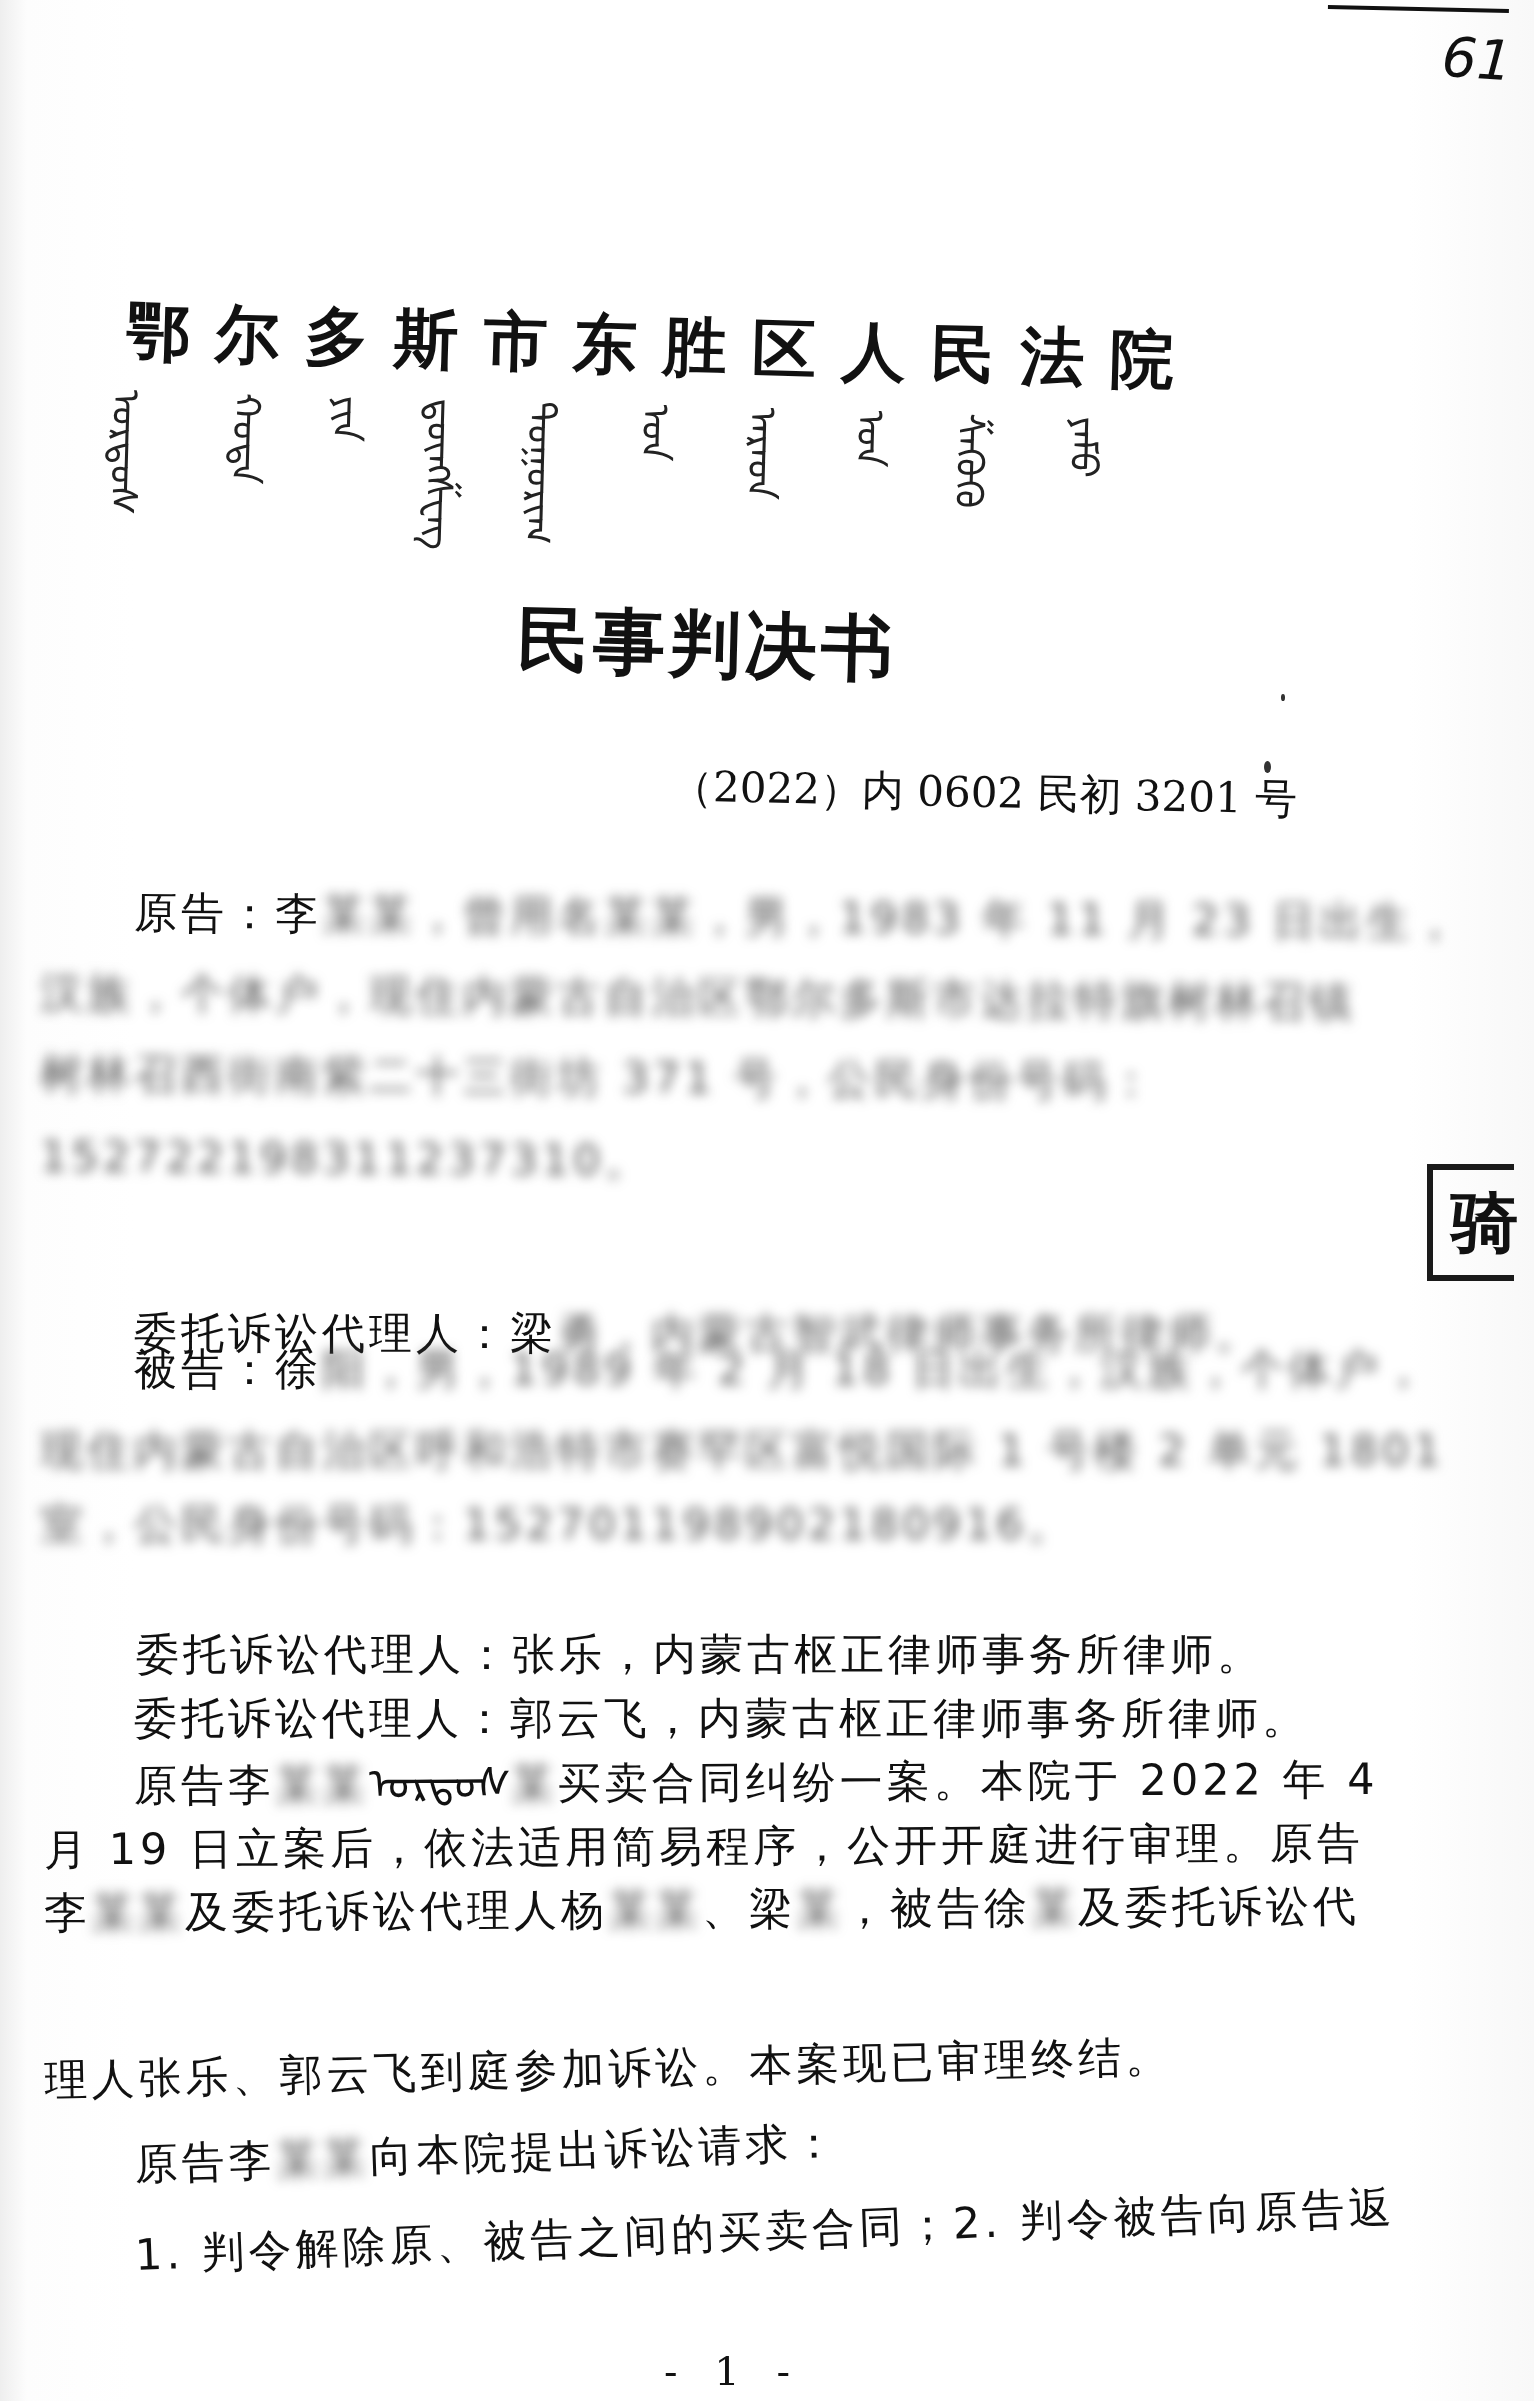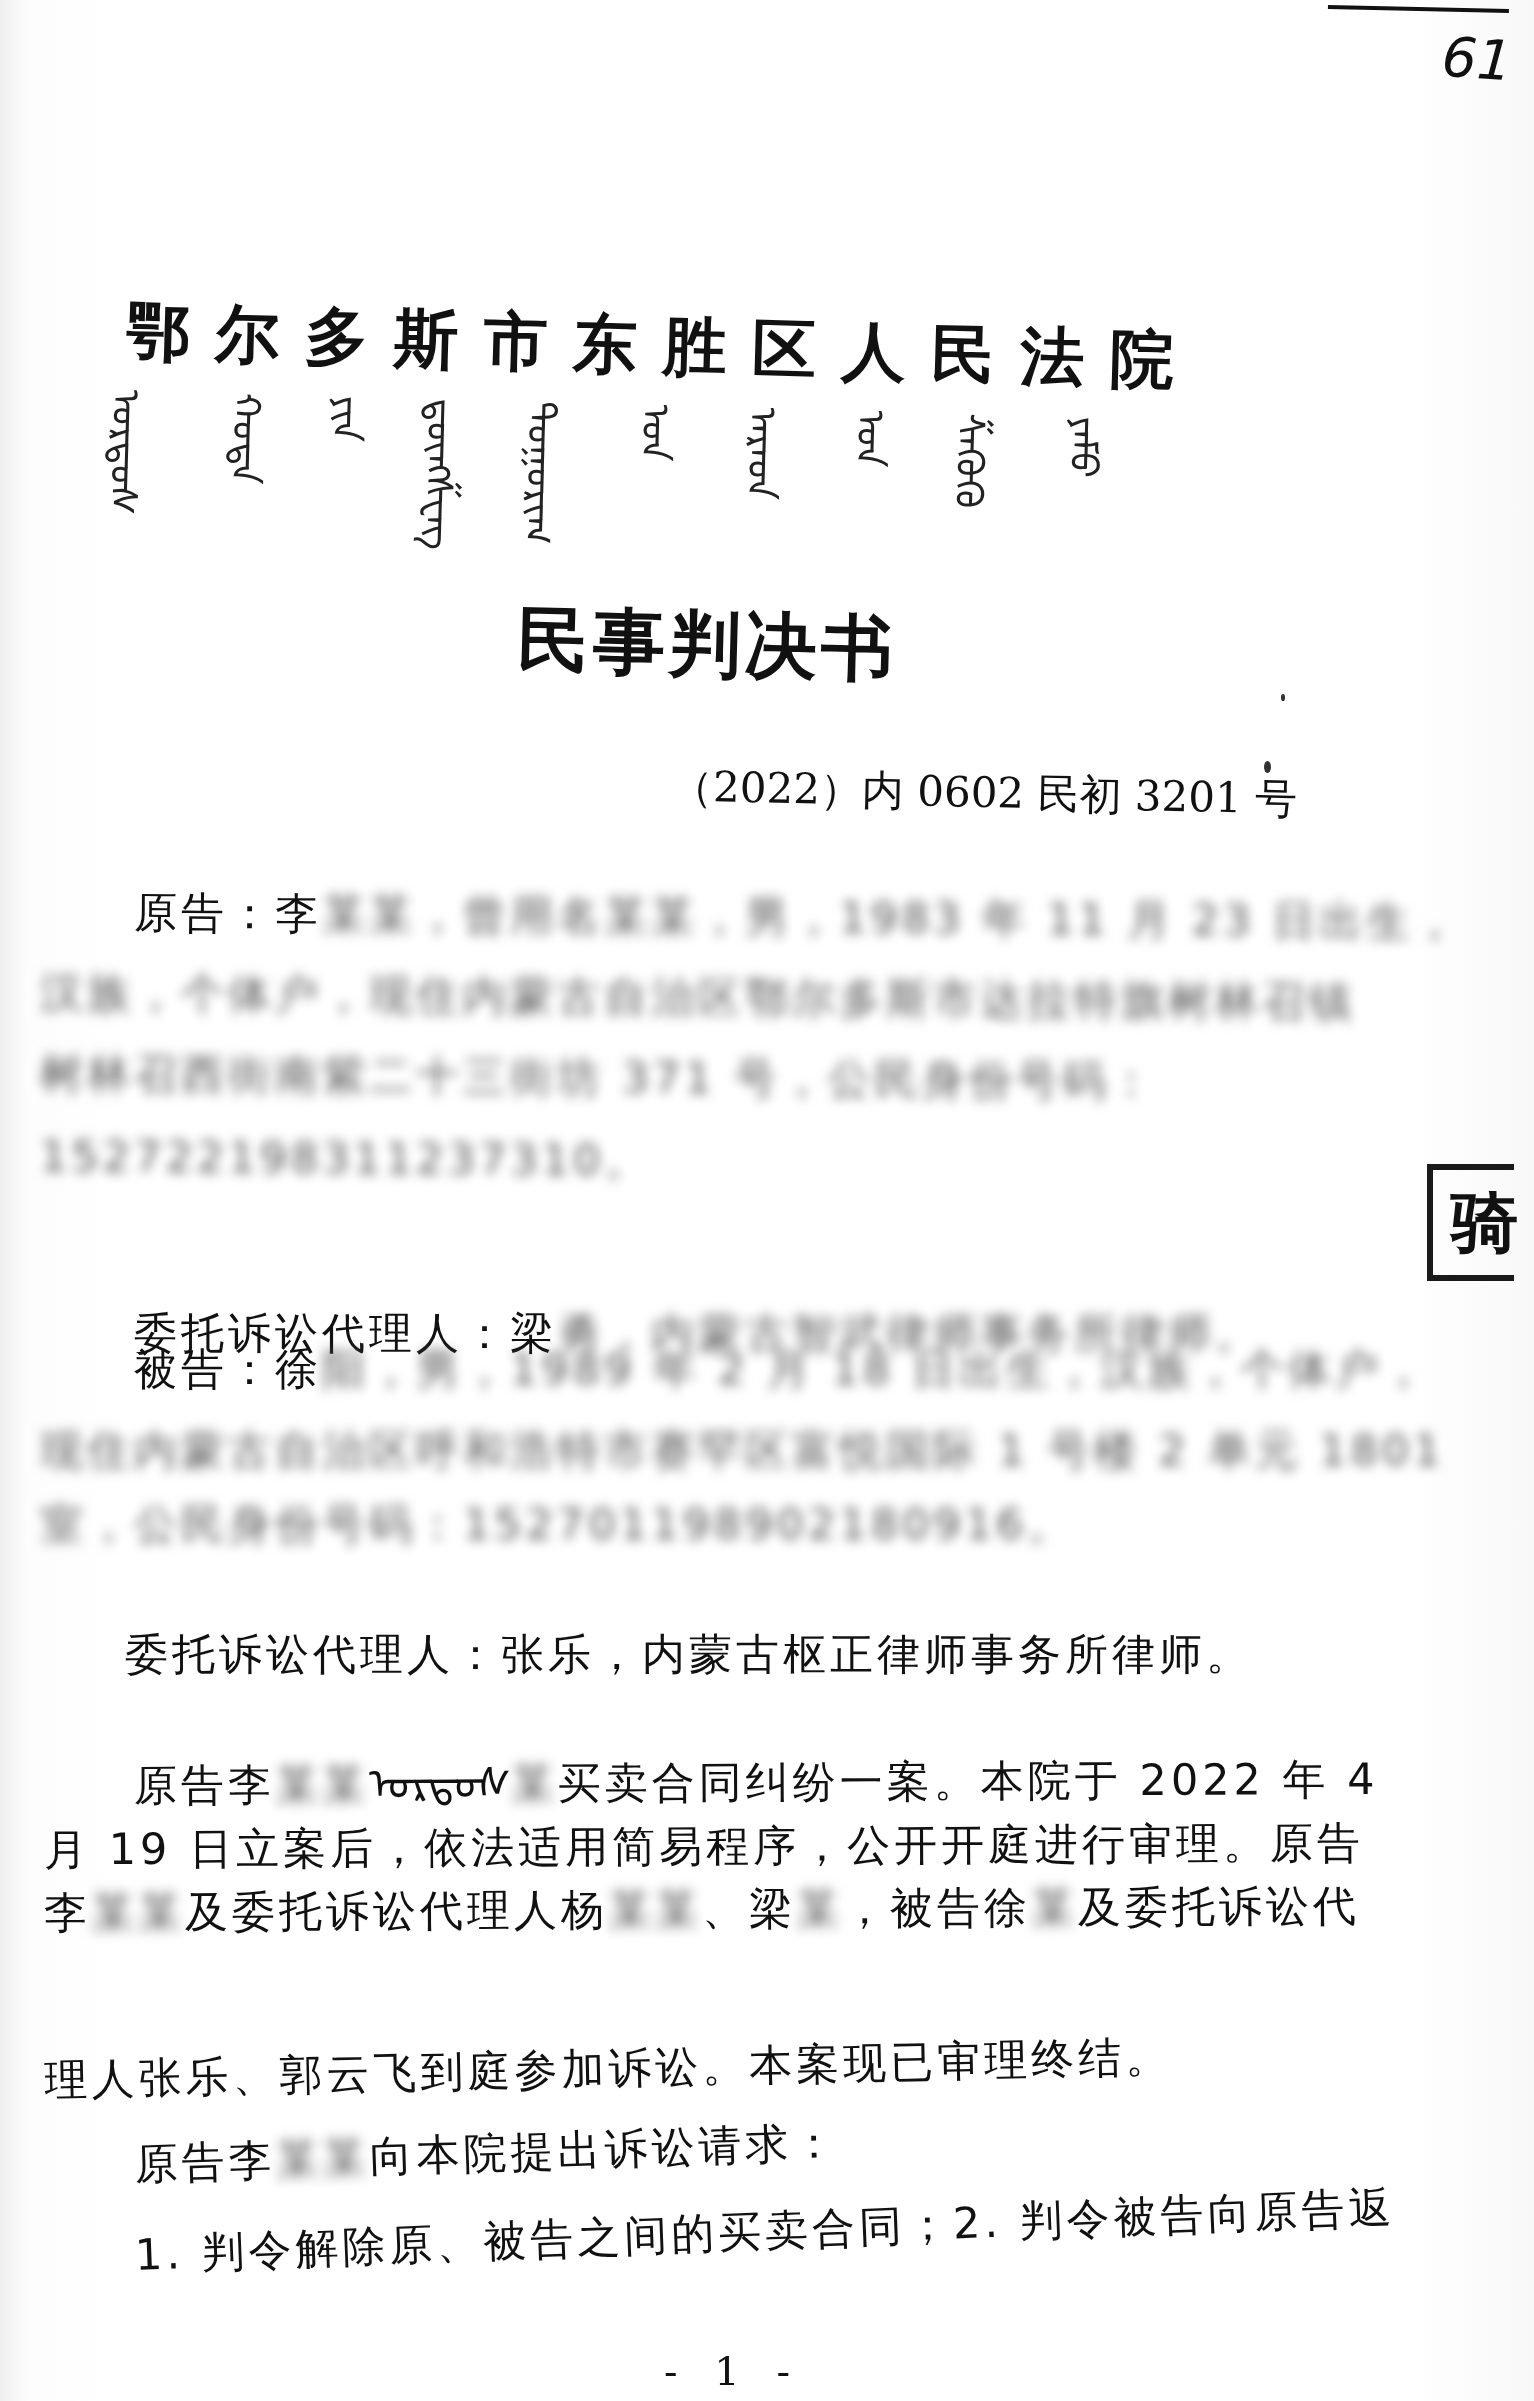--- a/index.html
+++ b/index.html
@@ -116,22 +116,25 @@
   <div class="line" style="left:134px;top:1348px">
     <span>被告：</span><span>徐</span><span class="blur">阳，男，1989 年 2 月 18 日出生，汉族，个体户，</span>
   </div>
   <div class="line" style="left:40px;top:1429px">
     <span class="blur">现住内蒙古自治区呼和浩特市赛罕区富悦国际 1 号楼 2 单元 1801</span>
   </div>
   <div class="line" style="left:40px;top:1503px">
     <span class="blur">室，公民身份号码：152701198902180916。</span>
   </div>
 
-  <div class="line" style="left:125px;top:1633px">
+  <div class="line" style="left:136px;top:1633px">
     <span>委托诉讼代理人：</span><span>张乐，内蒙古枢正律师事务所律师。</span>
+  </div>
+  <div class="line" style="left:134px;top:1697px">
+    <span>委托诉讼代理人：</span><span>郭云飞，内蒙古枢正律师事务所律师。</span>
   </div>
 
   <div class="line" style="left:134px;top:1761px;transform:rotate(-0.3deg)">
     <span>原告李</span><span class="blur-short">某某</span><span>ᠣᠷᠳᠣᠰ</span><span class="blur-short">某</span><span>买卖合同纠纷一案。本院于 2022 年 4</span>
   </div>
   <div class="line" style="left:44px;top:1825px;transform:rotate(-0.3deg)">
     <span>月 19 日立案后，依法适用简易程序，公开开庭进行审理。原告</span>
   </div>
   <div class="line" style="left:44px;top:1888px;transform:rotate(-0.3deg)">
     <span>李</span><span class="blur-short">某某</span><span>及委托诉讼代理人杨</span><span class="blur-short">某某</span><span>、梁</span><span class="blur-short">某</span><span>，被告徐</span><span class="blur-short">某</span><span>及委托诉讼代</span>

